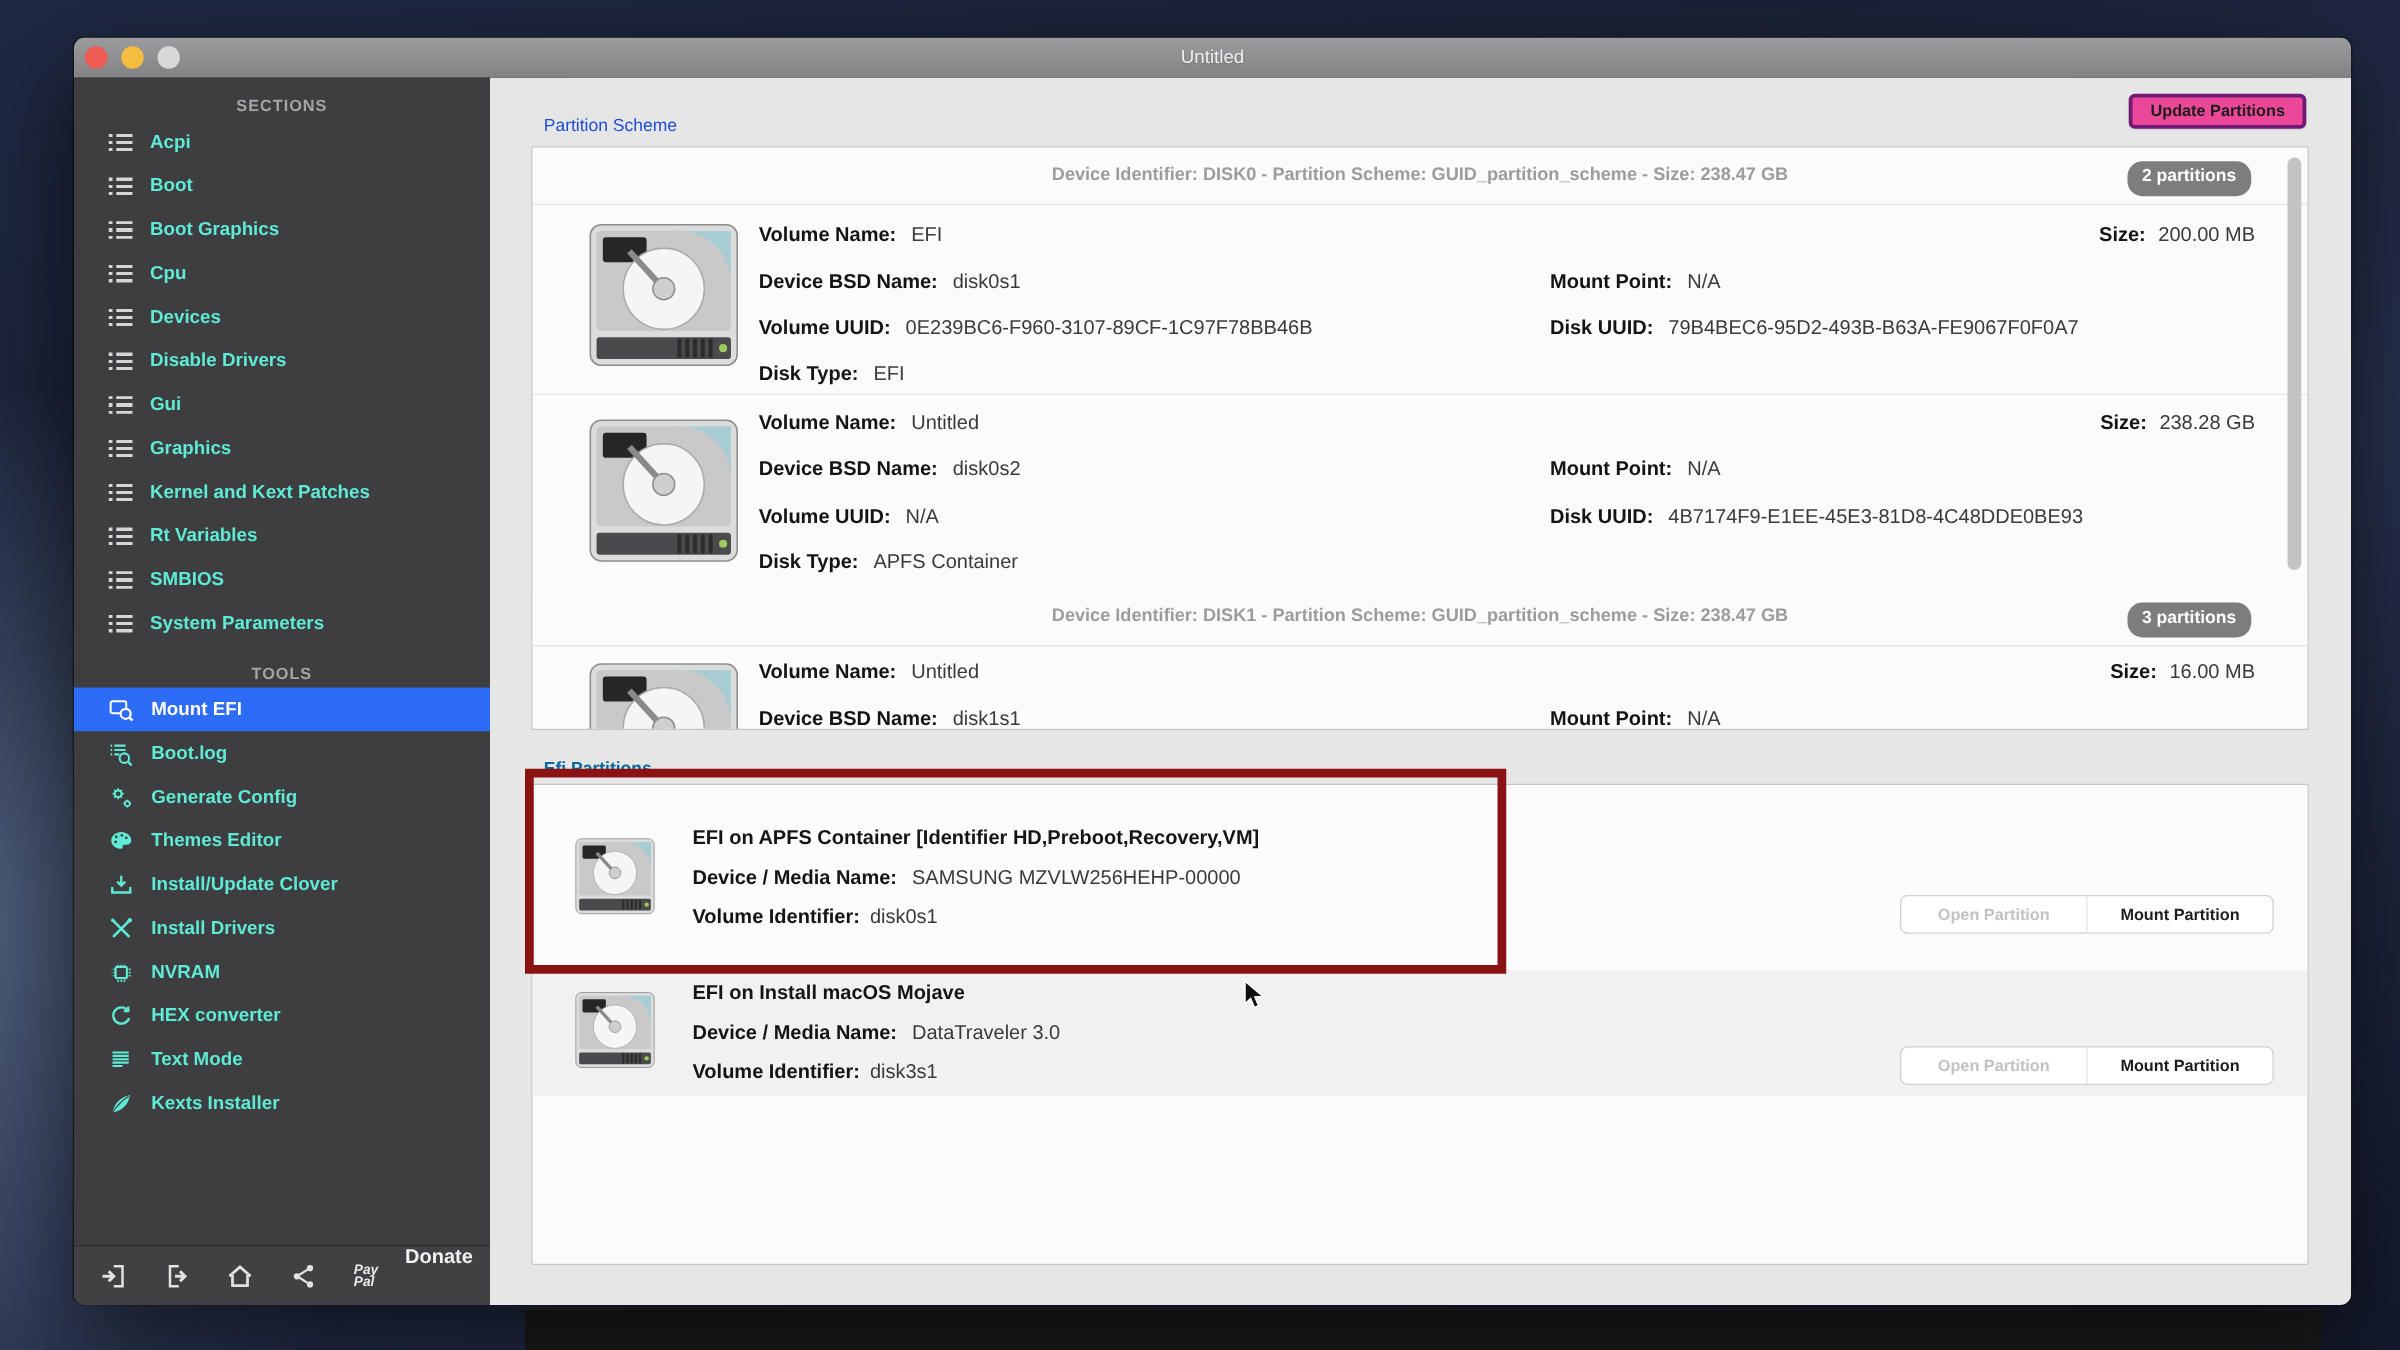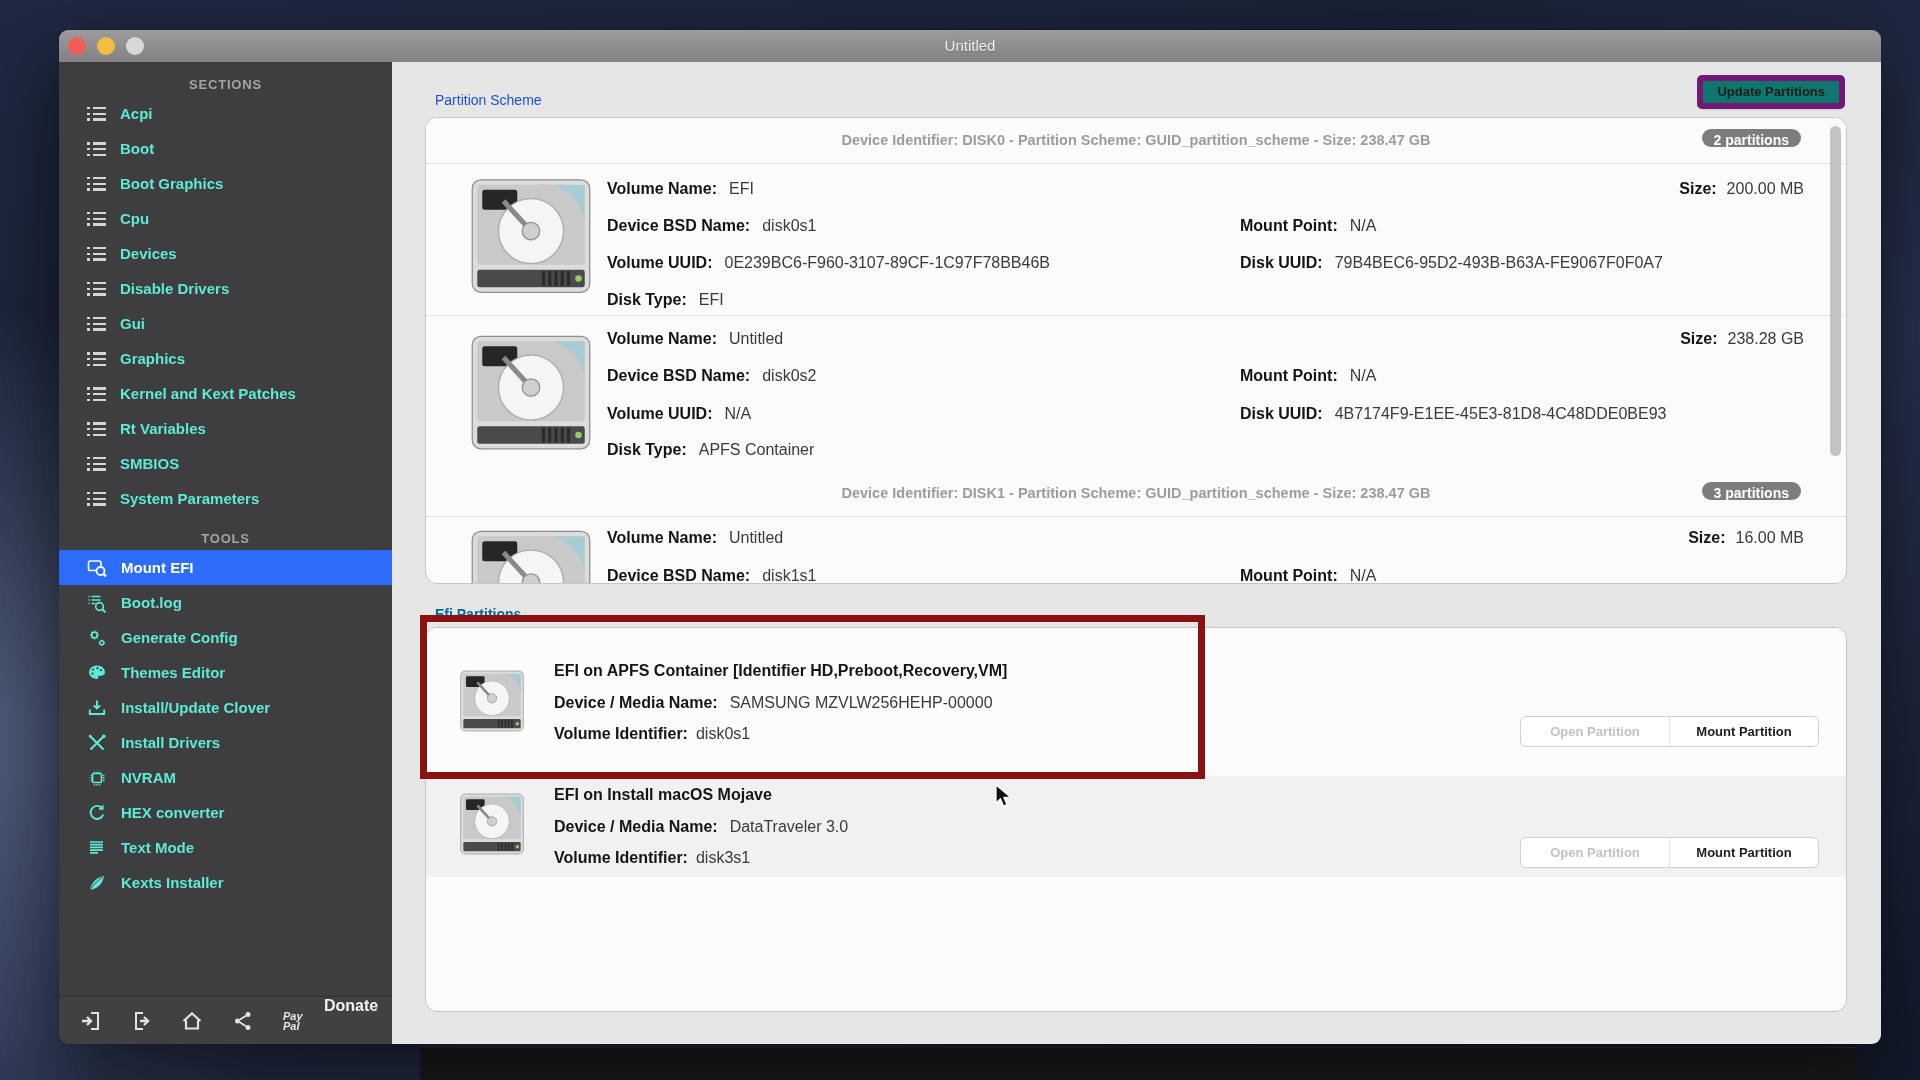--- a/index.html
+++ b/index.html
@@ -45,31 +45,31 @@
     background:rgba(255,255,255,.02);}
   .sb-footer .fico{color:#e2e2e2;display:flex;align-items:center;}
   .paypal-txt{font-size:11px;line-height:10px;font-style:italic;font-weight:bold;
     width:26px;color:#e8e8e8;}
   .donate-txt{font-size:16px;font-weight:bold;color:#f2f2f2;margin-left:-14px;}
 
   
   .main{flex:1;position:relative;background:#e6e6e6;}
   .section-label{position:absolute;left:43px;top:30px;font-size:14px;color:#1d4ed8;}
   .update-btn{position:absolute;right:36px;top:13px;height:22px;padding:0 14px;
-    background:#0f766e;border:6px solid #701a75;border-radius:5px;font-size:13px;
+    background:#ec4899;border:3px solid #701a75;border-radius:5px;font-size:13px;
     font-weight:bold;color:#1c1c1c;line-height:22px;box-shadow:0 1px 1px rgba(0,0,0,.08);}
   .panel{position:absolute;left:33px;width:1420px;background:#fbfbfb;
-    border:1px solid #c6c6c6;border-radius:12px;overflow:hidden;}
+    border:1px solid #c6c6c6;border-radius:2px;overflow:hidden;}
   .panel.top{top:55px;height:465px;}
   .panel.bottom{top:565px;height:383px;}
 
   .disk-header{position:absolute;left:0;right:0;height:45px;line-height:45px;
     text-align:center;font-size:14.5px;font-weight:bold;color:#9c9c9c;
     border-bottom:1px solid #e3e3e3;background:#fbfbfb;}
-  .badge{position:absolute;right:45px;top:11px;height:18px;line-height:23px;
+  .badge{position:absolute;right:45px;top:11px;height:28px;line-height:23px;
     padding:0 12px;background:#7d7d7d;color:#fff;font-size:14px;font-weight:bold;
     border-radius:12px;}
   .divider{position:absolute;left:0;right:0;height:1px;background:#e6e6e6;}
 
   .vline{position:absolute;height:24px;display:flex;align-items:center;gap:12px;
     font-size:16px;white-space:nowrap;}
   .lb{font-weight:bold;color:#141414;}
   .val{color:#3a3a3a;}
   .size-line{position:absolute;right:42px;height:24px;display:flex;gap:10px;
     align-items:center;font-size:16px;}

